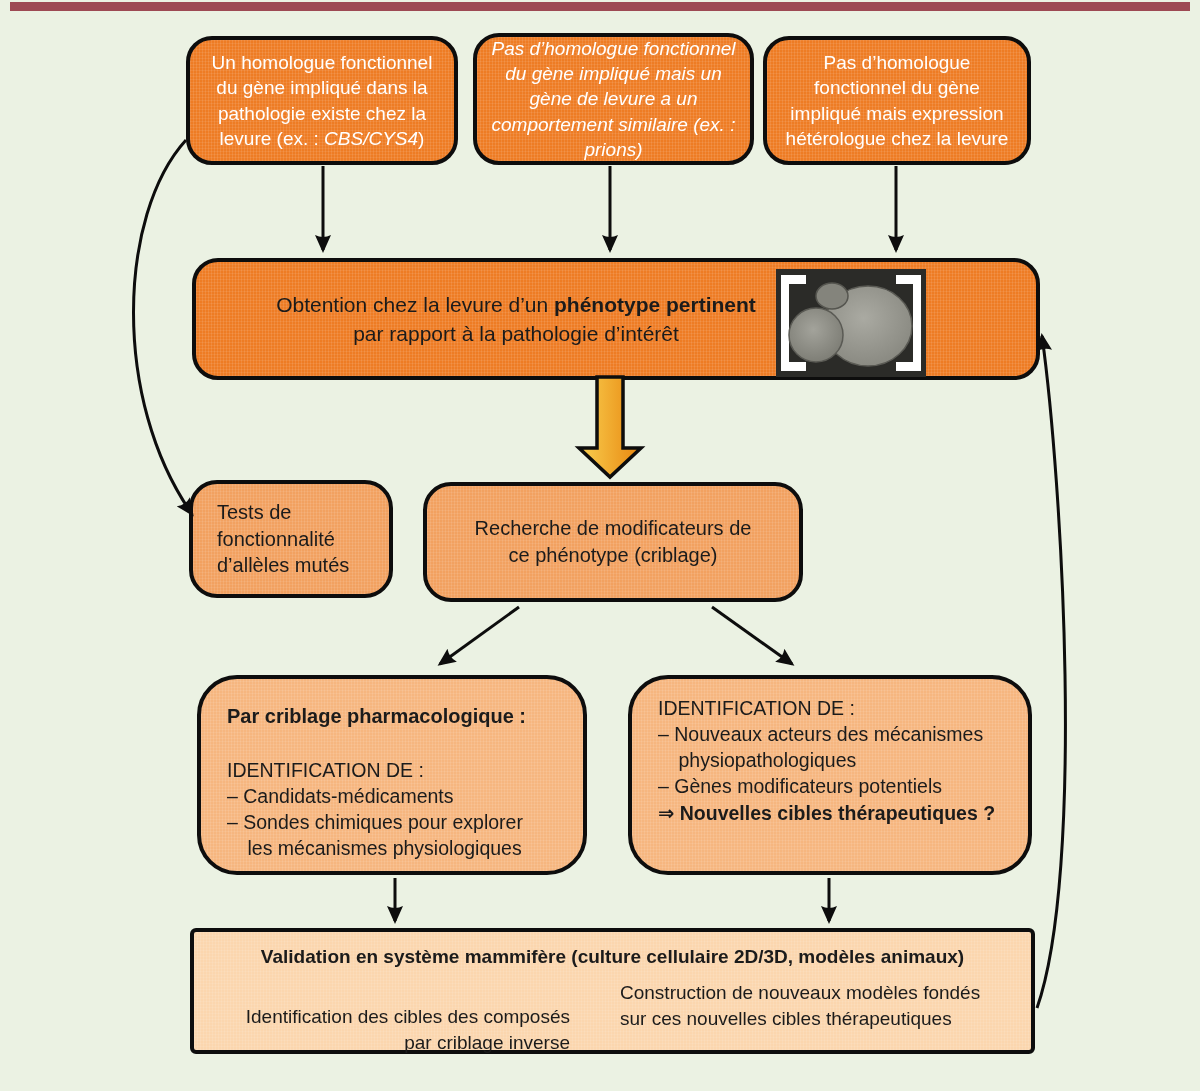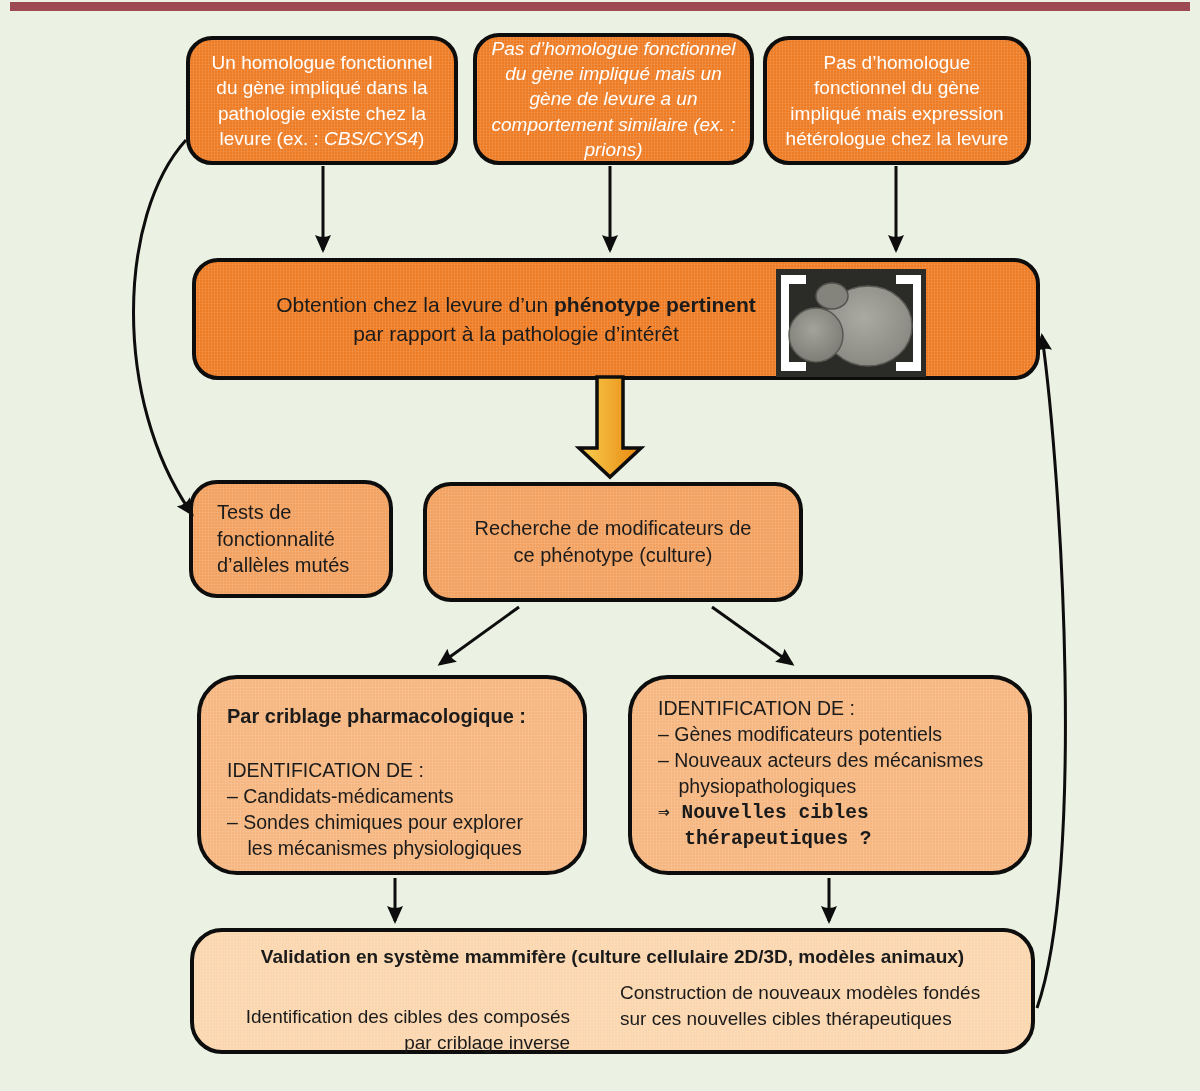--- a/index.html
+++ b/index.html
@@ -48,23 +48,23 @@
   #recherche{left:423px;top:482px;width:380px;height:120px;border-radius:28px;}
   #recherche p{font-size:20px;line-height:1.35;margin:0;text-align:center;max-width:300px;}
 
   .crible{border-radius:40px;display:block;padding:16px 22px 10px 26px;font-size:19.5px;line-height:1.34;}
   #pharmaco{left:197px;top:675px;width:390px;height:200px;}
   #genetique{left:628px;top:675px;width:404px;height:200px;}
   .crible .title{font-weight:bold;font-size:20px;margin:8px 0 27px 0;}
   .crible .sub{margin:0;}
   .crible .item{padding-left:1.05em;text-indent:-1.05em;max-width:302px;}
   #genetique .item{max-width:352px;}
-  .crible .concl{font-weight:bold;padding-left:1.35em;text-indent:-1.35em;font-family:Liberation Mono, monospace;}
+  .crible .concl{font-weight:bold;padding-left:1.35em;text-indent:-1.35em;}
 
-  #validation{left:190px;top:928px;width:845px;height:126px;border-radius:32px;display:block;padding:14px 26px 0 26px;box-sizing:border-box;}
+  #validation{left:190px;top:928px;width:845px;height:126px;border-radius:6px;display:block;padding:14px 26px 0 26px;box-sizing:border-box;}
   #validation .vtitle{font-weight:bold;font-size:19px;text-align:center;margin:0 0 12px 0;}
   #validation .vcols{display:flex;justify-content:space-between;font-size:19px;line-height:1.35;}
   #validation .vleft{width:350px;text-align:right;margin-top:24px;}
   #validation .vright{width:385px;text-align:left;}
 
   .arrows{position:absolute;left:0;top:0;z-index:4;pointer-events:none;}
   .arrows line,.arrows path.curve{stroke:var(--c-outline,#111);stroke-width:3;fill:none;}
   .arrows .ahead{fill:var(--c-outline,#111);}
   .arrows .block{stroke:var(--c-outline,#111);stroke-width:3.5;}
 
@@ -149,34 +149,34 @@
       <ellipse cx="56" cy="27" rx="16" ry="13" fill="#84847c" stroke="#55554f" stroke-width="1.5"></ellipse>
       <circle cx="40" cy="66" r="27" fill="url(#cg2)" stroke="#5a5a54" stroke-width="1.5"></circle>
     </svg>
   </div>
 
   <div class="node med tex" id="tests">
     <p>Tests de fonctionnalité d’allèles mutés</p>
   </div>
 
   <div class="node med tex" id="recherche">
-    <p>Recherche de modificateurs de ce phénotype (culture)</p>
+    <p>Recherche de modificateurs de ce phénotype (criblage)</p>
   </div>
 
   <div class="node light tex crible" id="pharmaco">
     <p class="title">Par criblage pharmacologique :</p>
     <p class="sub">IDENTIFICATION DE :</p>
     <div class="item">– Candidats-médicaments</div>
     <div class="item">– Sondes chimiques pour explorer les mécanismes physiologiques</div>
   </div>
 
   <div class="node light tex crible" id="genetique">
     <p class="sub">IDENTIFICATION DE :</p>
+    <div class="item">– Nouveaux acteurs des mécanismes physiopathologiques</div>
     <div class="item">– Gènes modificateurs potentiels</div>
-    <div class="item">– Nouveaux acteurs des mécanismes physiopathologiques</div>
     <div class="concl">⇒ Nouvelles cibles thérapeutiques ?</div>
   </div>
 
   <div class="node pale tex" id="validation">
     <p class="vtitle">Validation en système mammifère (culture cellulaire 2D/3D, modèles animaux)</p>
     <div class="vcols">
       <div class="vleft">Identification des cibles des composés par criblage inverse</div>
       <div class="vright">Construction de nouveaux modèles fondés sur ces nouvelles cibles thérapeutiques</div>
     </div>
   </div>

